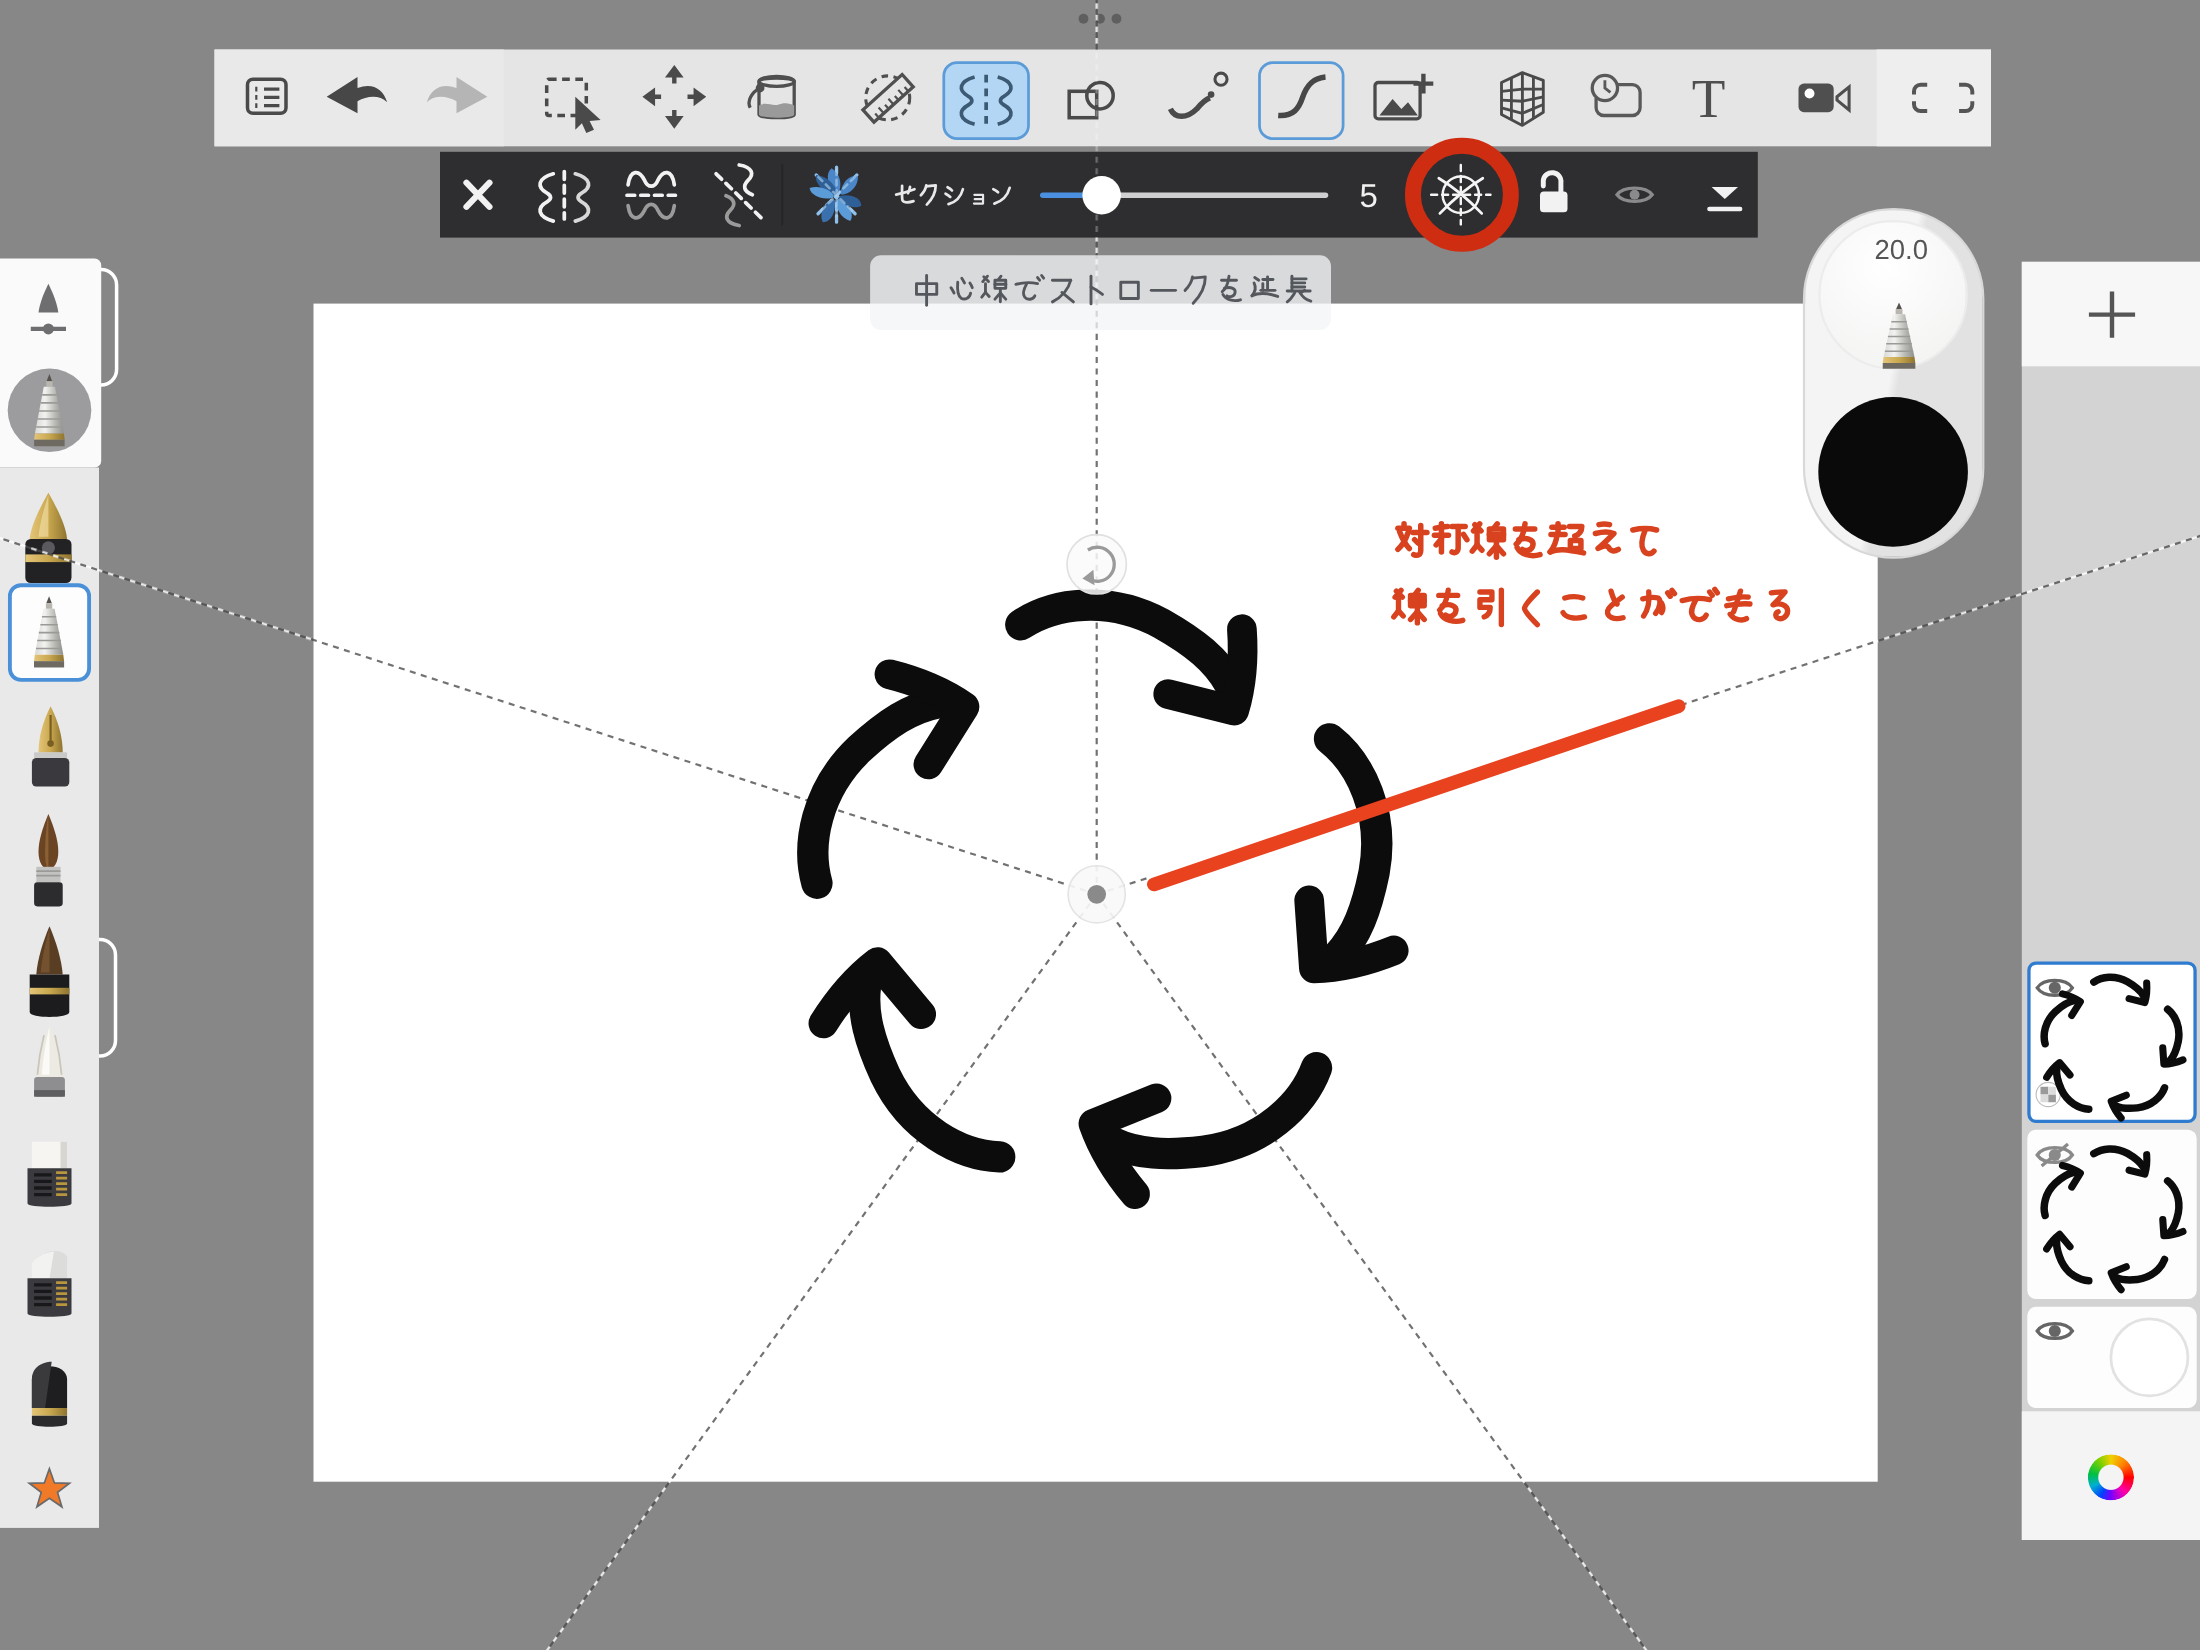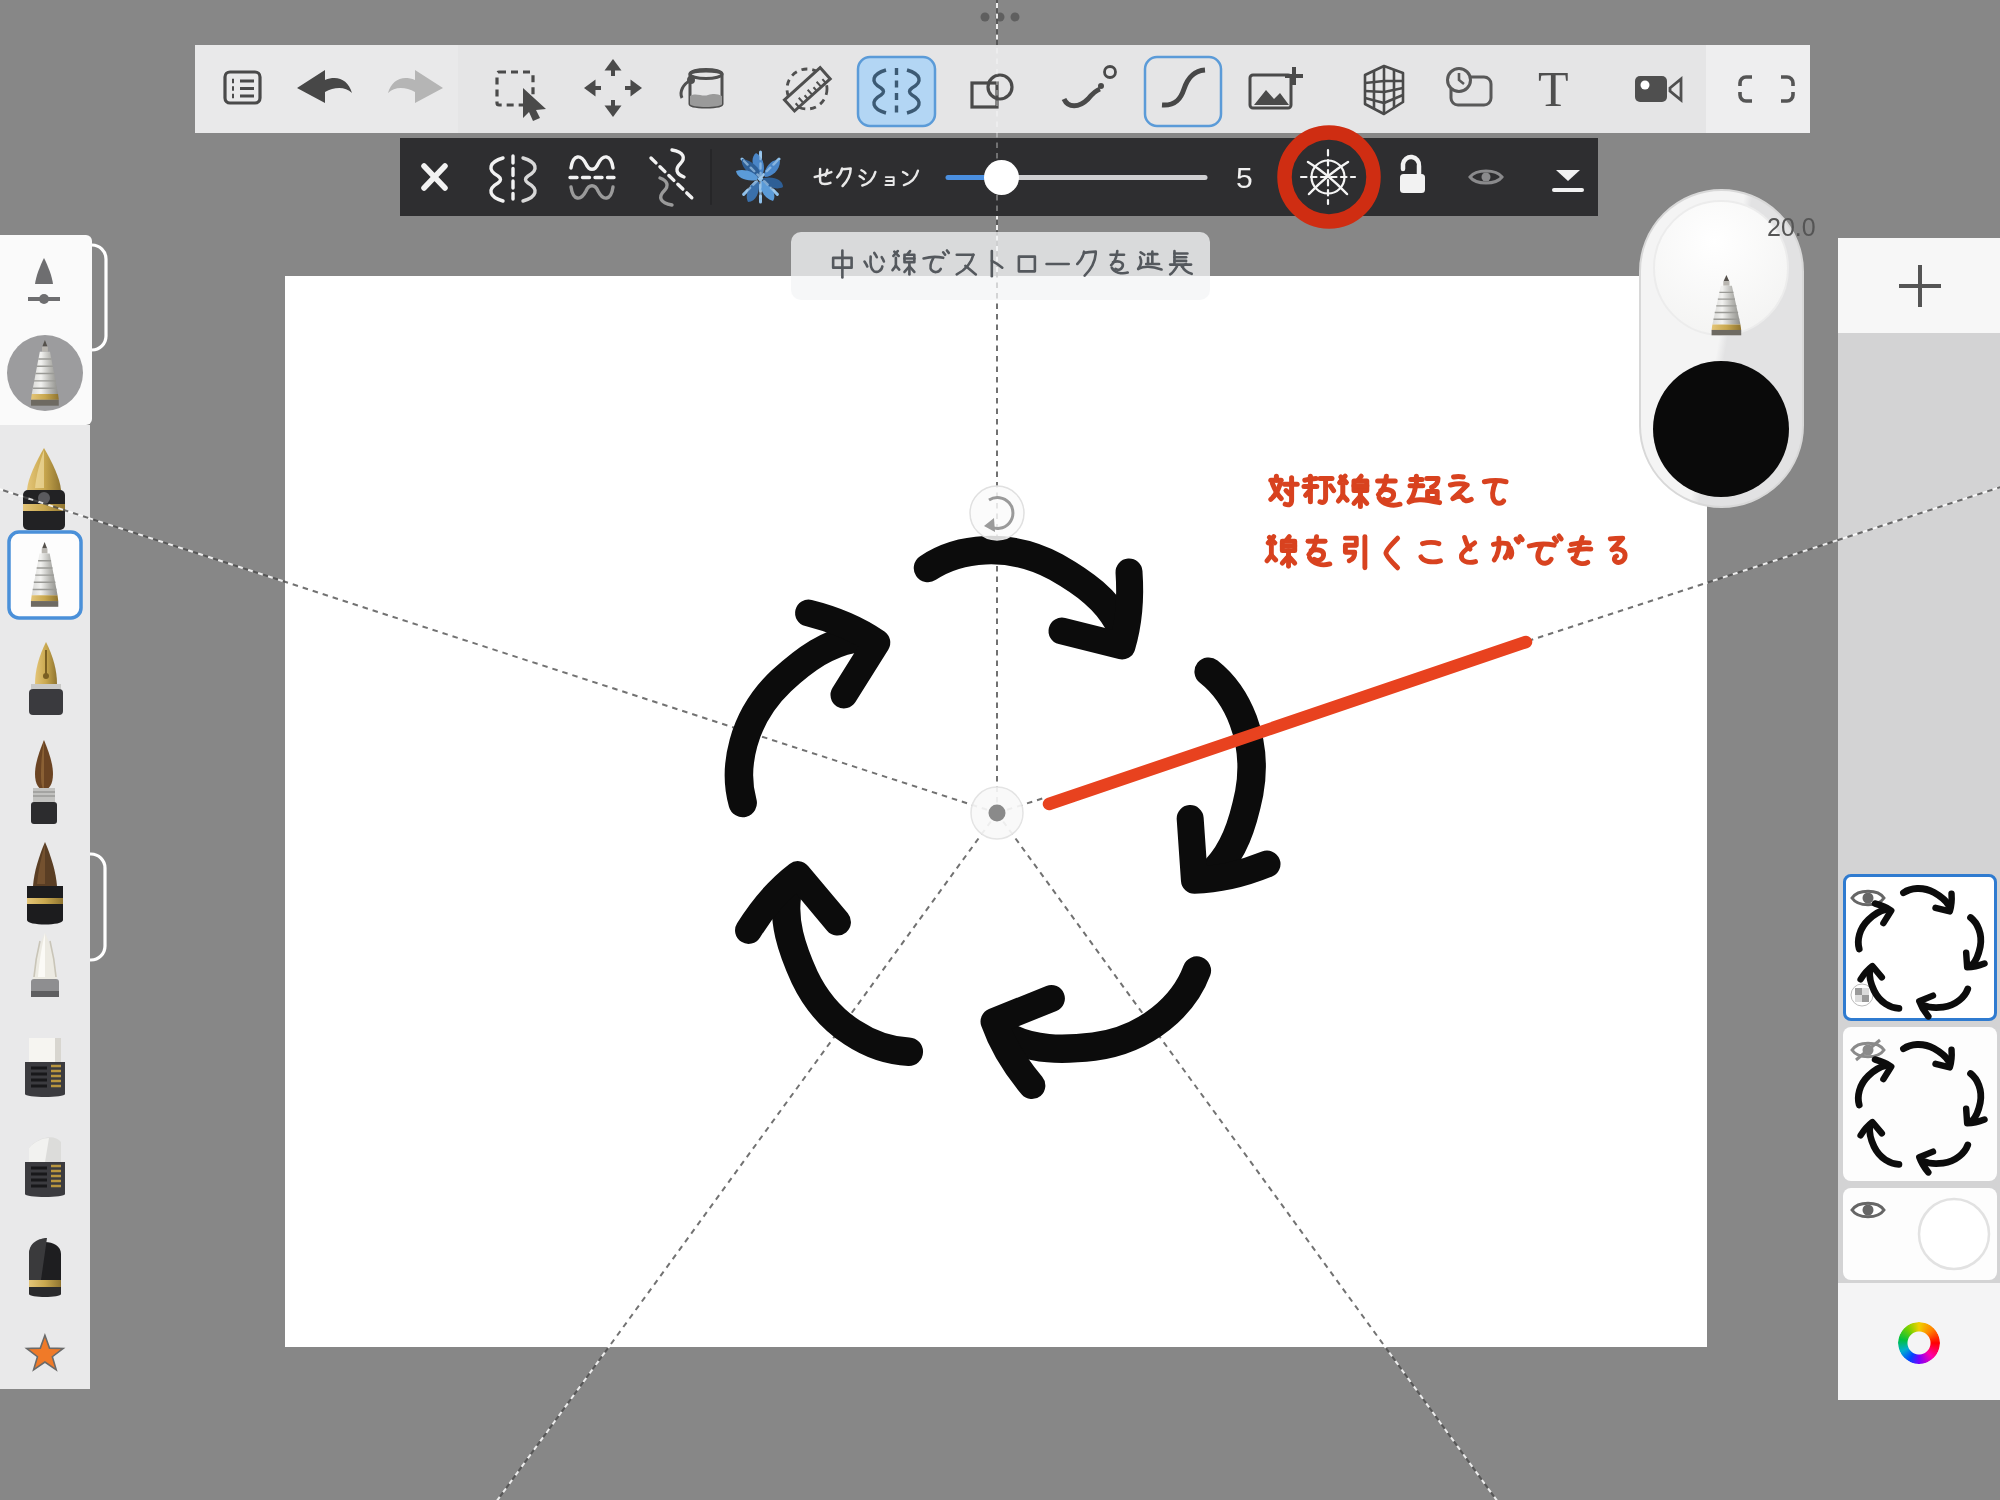--- a/index.html
+++ b/index.html
@@ -518,21 +518,21 @@
       <path d="M11,4 h7 v7 h-7 Z M4,11 h7 v7 h-7 Z" fill="#dcdcdc"></path>
     </g>
     <use href="#eyec" transform="translate(1850,1038)"></use>
     <use href="#eyeo" transform="translate(1850,1198)"></use>
     <circle cx="1954" cy="1234" r="35" fill="#fff" stroke="#e2e2e2" stroke-width="2.5"></circle>
   </svg>
 
   <div class="abs" style="left:1639px;top:189px;width:165px;height:319px;border-radius:83px;
       background:linear-gradient(100deg,#f4f4f4 48%,#e2e2e3 52%);border:2px solid #d8d8d8;box-sizing:border-box;"></div>
   <div class="abs" style="left:1653px;top:200px;width:136px;height:136px;border-radius:50%;background:radial-gradient(circle at 45% 30%,#ffffff,#f1f1f0);border:2px solid #ececec;box-sizing:border-box;"></div>
-  <div class="abs" style="left:1767px;top:213px;font-size:25px;color:#555;">20.0</div>
+  <div class="abs" style="left:1704px;top:213px;font-size:25px;color:#555;">20.0</div>
   <svg class="abs" style="left:1703px;top:275px;" width="50" height="64" viewBox="0 0 50 64">
     <use href="#techpen" transform="scale(0.78,0.67)"></use>
   </svg>
   <div class="abs" style="left:1653px;top:361px;width:136px;height:136px;border-radius:50%;background:#0a0a0a;"></div>
 
   <svg class="abs" style="left:0;top:0;pointer-events:none;" width="2000" height="800" viewBox="0 0 2000 800">
 
     <g stroke="#e8e8e8" stroke-width="11" stroke-linecap="round" stroke-linejoin="round" fill="none">
       <use href="#jp-se" transform="translate(812,166.2) scale(0.225)"></use>
       <use href="#jp-ku" transform="translate(834,166.2) scale(0.225)"></use>

